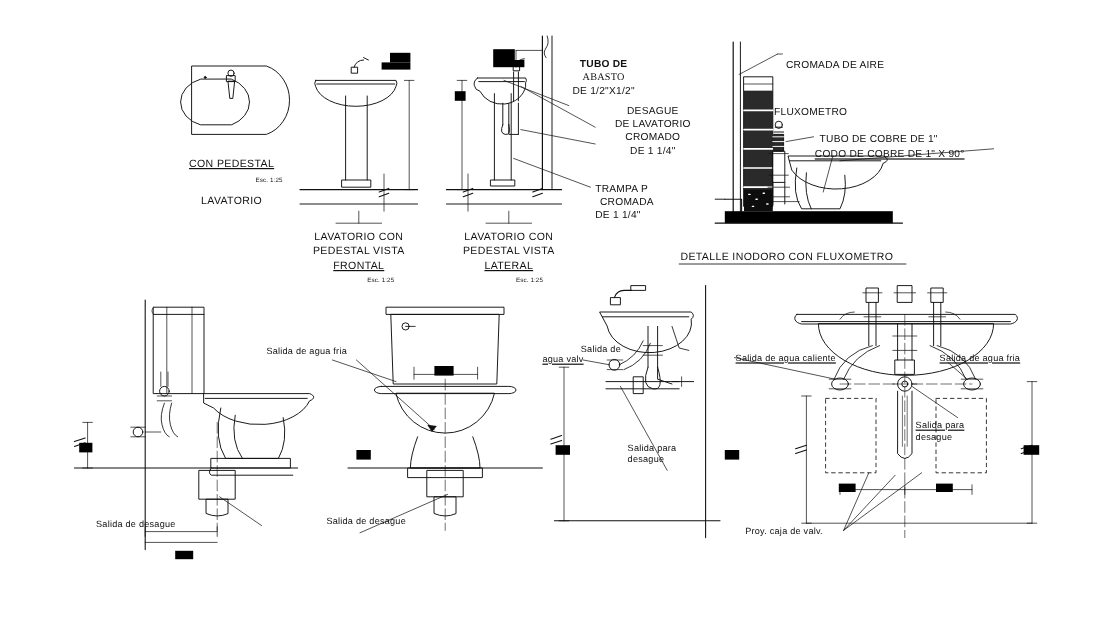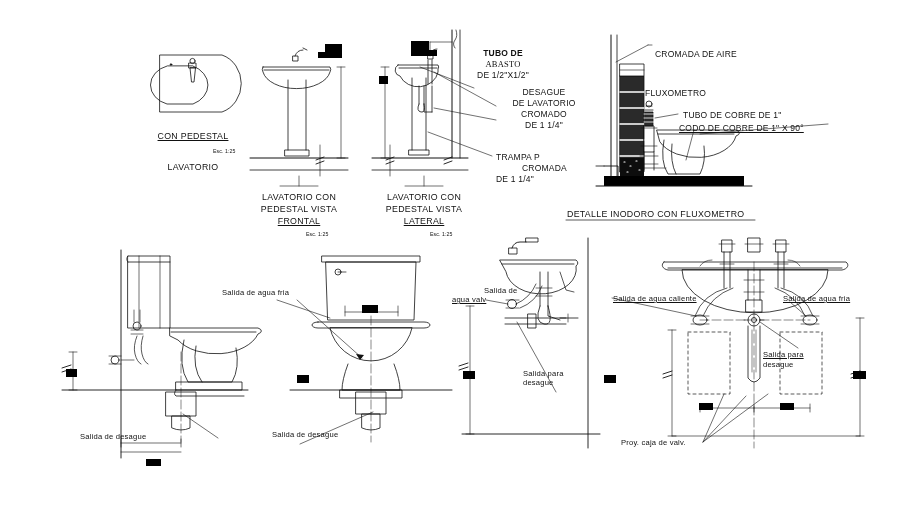--- a/index.html
+++ b/index.html
@@ -331,21 +331,21 @@
 <div class="lbl c" style="left:466px;top:48px;width:74px;font-weight:bold;">TUBO DE</div>
 <div class="lbl c" style="left:466px;top:59px;width:74px;font-family:Liberation Serif, serif;">ABASTO</div>
 <div class="lbl c" style="left:462px;top:70px;width:82px;">DE 1/2"X1/2"</div>
 
 <div class="lbl c" style="left:498px;top:87px;width:92px;">DESAGUE</div>
 <div class="lbl c" style="left:498px;top:98px;width:92px;">DE LAVATORIO</div>
 <div class="lbl c" style="left:498px;top:109px;width:92px;text-align:center;">CROMADO</div>
 <div class="lbl c" style="left:498px;top:120px;width:92px;">DE 1 1/4"</div>
 
 <div class="lbl" style="left:496px;top:152px;">TRAMPA P</div>
-<div class="lbl" style="left:522px;top:163px;text-align:right;">CROMADA</div>
+<div class="lbl" style="left:500px;top:163px;text-align:right;">CROMADA</div>
 <div class="lbl" style="left:496px;top:174px;">DE 1 1/4"</div>
 
 <div class="lbl" style="left:655px;top:49px;">CROMADA DE AIRE</div>
 <div class="lbl" style="left:645px;top:88px;">FLUXOMETRO</div>
 <div class="lbl" style="left:683px;top:110px;">TUBO DE COBRE DE 1"</div>
 <div class="lbl u" style="left:679px;top:123px;">CODO DE COBRE DE 1" X 90°</div>
 
 <div class="lbl ttl" style="left:567px;top:209px;">DETALLE INODORO CON FLUXOMETRO</div>
 
 <div class="lbl sm" style="left:222px;top:288px;">Salida de agua fria</div>

